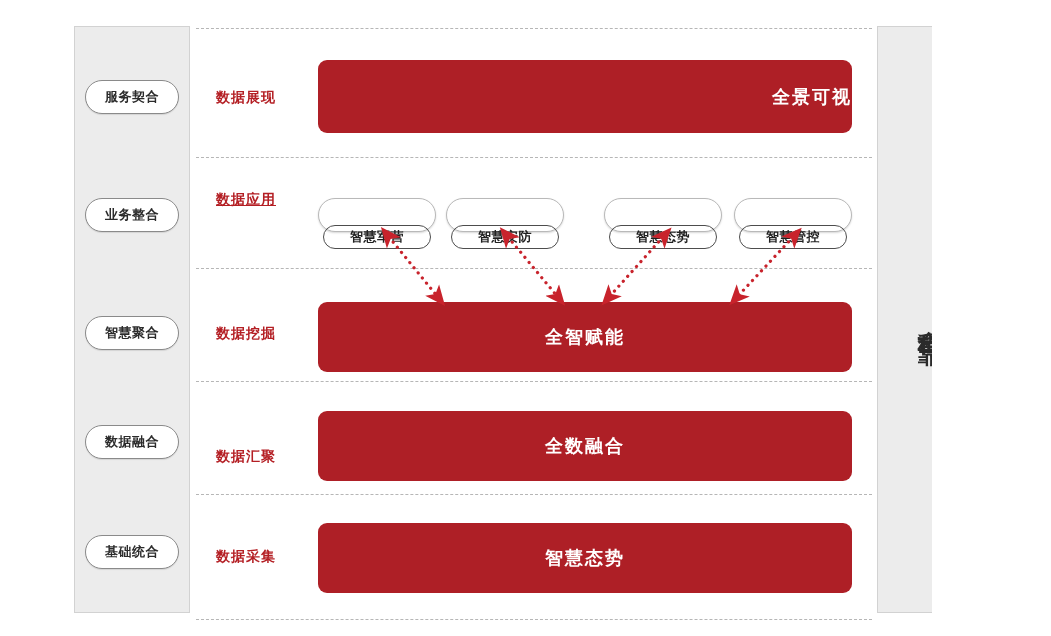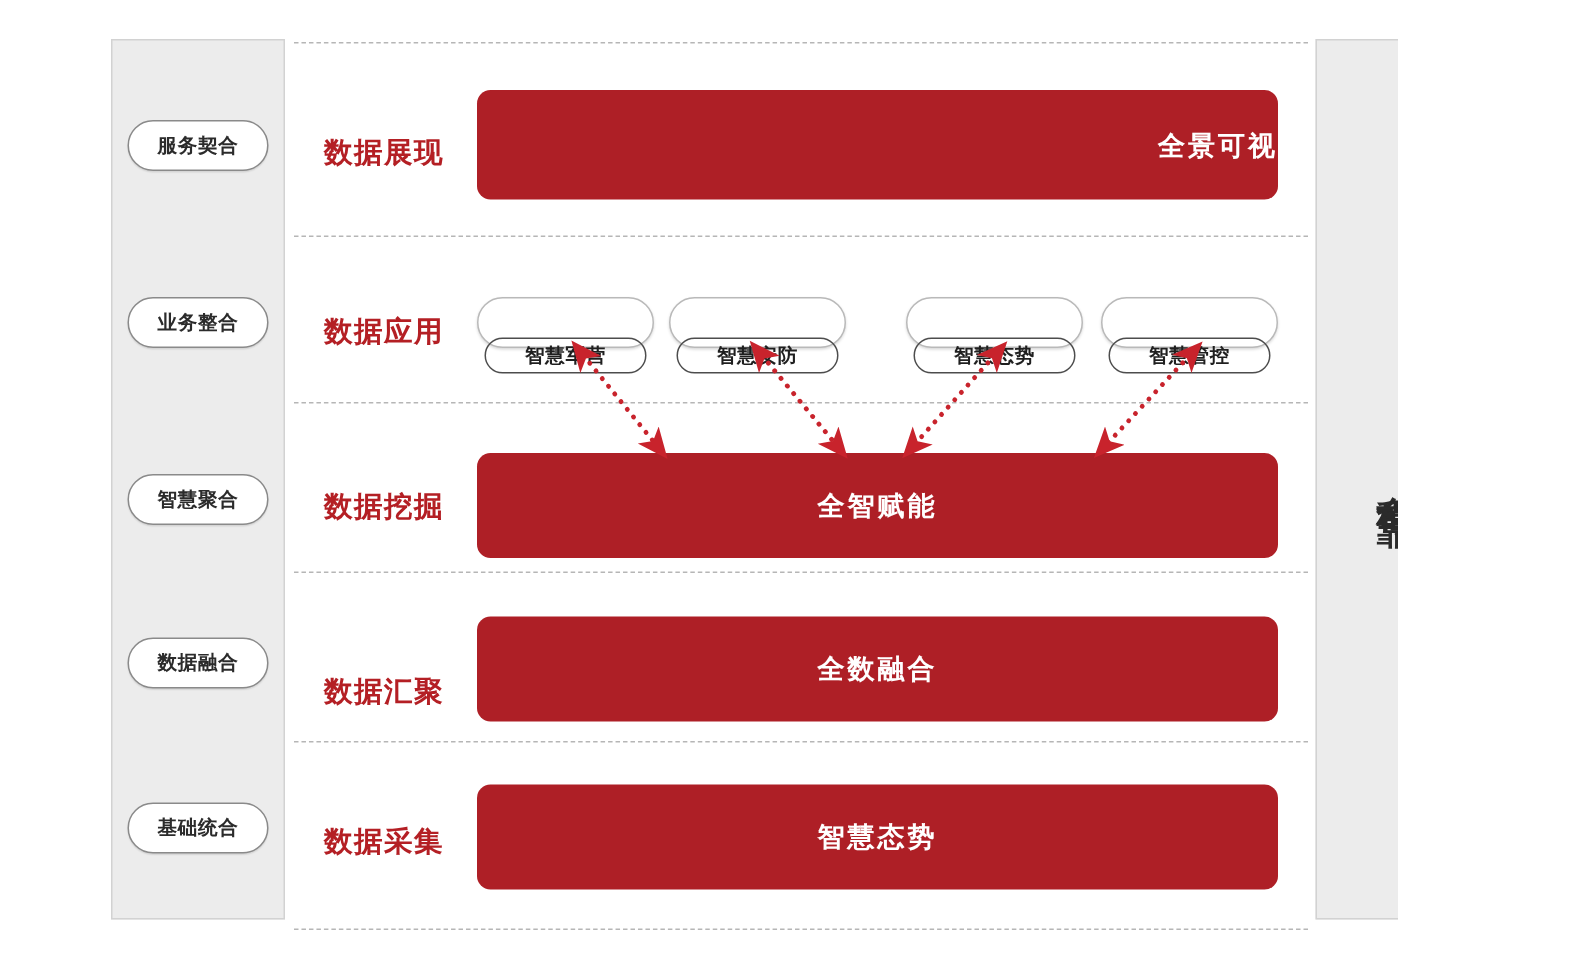--- a/index.html
+++ b/index.html
@@ -56,21 +56,21 @@
     width: 676px;
     height: 0;
     border-top: 1.6px dashed #b6b6b6;
   }
 
   
   .row-label {
     position: absolute;
     left: 216px;
     width: 90px;
-    font-size: 19px;
+    font-size: 14px;
     font-weight: 700;
     color: #b41f24;
     letter-spacing: 1px;
     text-align: left;
   }
 
   
   .bar {
     position: absolute;
     left: 318px;
@@ -182,21 +182,21 @@
       <div class="sep" style="top: 28px;"></div>
       <div class="sep" style="top: 157px;"></div>
       <div class="sep" style="top: 268px;"></div>
       <div class="sep" style="top: 381px;"></div>
       <div class="sep" style="top: 494px;"></div>
       <div class="sep" style="top: 619px;"></div>
     </div>
 
   <div id="row-labels">
       <div class="row-label" style="top: 89px;">数据展现</div>
-      <div class="row-label" style="top: 208px;">数据应用</div>
+      <div class="row-label" style="top: 191px; text-decoration: underline;">数据应用</div>
       <div class="row-label" style="top: 325px;">数据挖掘</div>
       <div class="row-label" style="top: 448px;">数据汇聚</div>
       <div class="row-label" style="top: 548px;">数据采集</div>
     </div>
 
   <div id="bars">
       <div class="bar" style="top: 60px; height: 73px; justify-content: flex-end;">
         <span class="bar-text">全景可视</span>
       </div>
       <div class="bar" style="top: 302px; height: 70px;">

